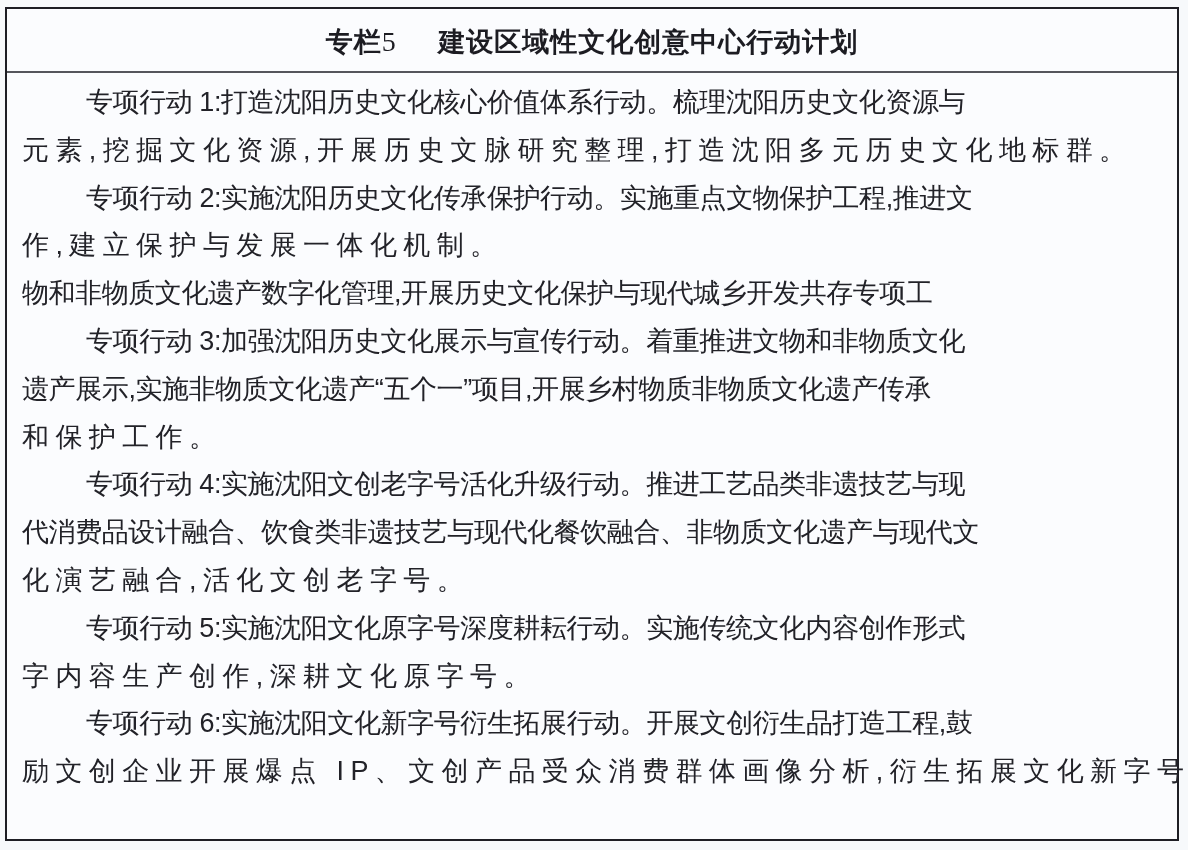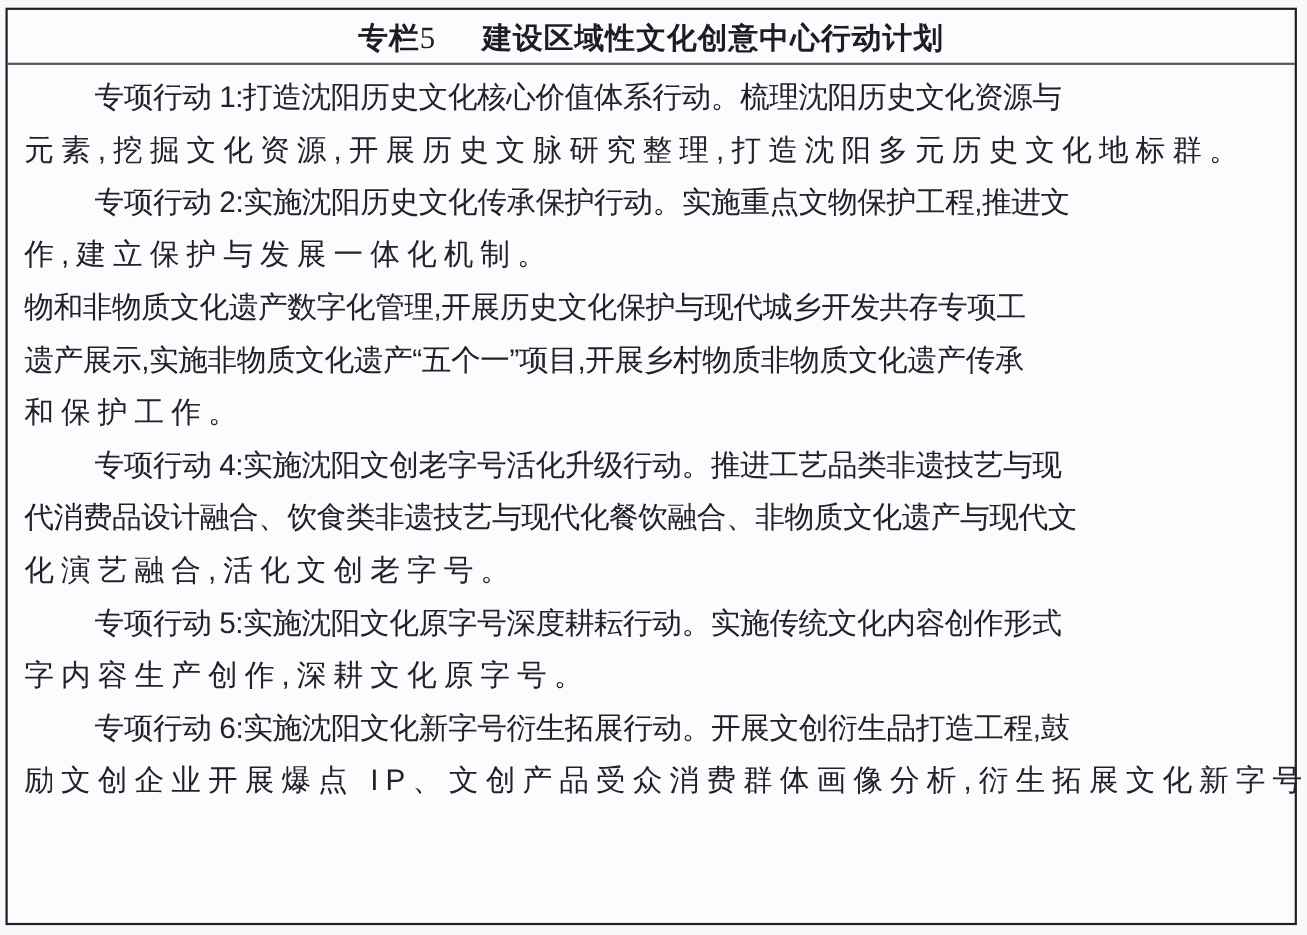--- a/index.html
+++ b/index.html
@@ -14,21 +14,21 @@
       position: absolute;
       left: 5px;
       top: 7px;
       width: 1174px;
       height: 834px;
       border: 2px solid #1e1e24;
       background: #fbfcfe;
       box-sizing: border-box;
     }
     .header {
-      height: 50px;
+      height: 64px;
       border-bottom: 2px solid #55565c;
       display: flex;
       align-items: center;
       justify-content: center;
       box-sizing: border-box;
     }
     .title {
       font-family: "DejaVu Sans", "Liberation Sans", sans-serif;
       font-weight: bold;
       font-size: 27px;
@@ -73,20 +73,21 @@
     <div class="para">
       <div class="line first" style="letter-spacing: -0.428571px;">专项行动 1:打造沈阳历史文化核心价值体系行动。梳理沈阳历史文化资源与</div>
       <div class="line" style="letter-spacing: 6.4px;">元素,挖掘文化资源,开展历史文脉研究整理,打造沈阳多元历史文化地标群。</div>
     </div>
     <div class="para">
       <div class="line first" style="letter-spacing: -0.416667px;">专项行动 2:实施沈阳历史文化传承保护行动。实施重点文物保护工程,推进文</div>
       <div class="line" style="letter-spacing: 6.4px;">作,建立保护与发展一体化机制。</div>
       <div class="line" style="letter-spacing: -0.428571px;">物和非物质文化遗产数字化管理,开展历史文化保护与现代城乡开发共存专项工</div>
     </div>
     <div class="para">
+      <div class="line first" style="letter-spacing: -0.428571px;">专项行动 3:加强沈阳历史文化展示与宣传行动。着重推进文物和非物质文化</div>
       <div class="line" style="letter-spacing: -0.405405px;">遗产展示,实施非物质文化遗产“五个一”项目,开展乡村物质非物质文化遗产传承</div>
       <div class="line" style="letter-spacing: 6.4px;">和保护工作。</div>
     </div>
     <div class="para">
       <div class="line first" style="letter-spacing: -0.428571px;">专项行动 4:实施沈阳文创老字号活化升级行动。推进工艺品类非遗技艺与现</div>
       <div class="line" style="letter-spacing: -0.416667px;">代消费品设计融合、饮食类非遗技艺与现代化餐饮融合、非物质文化遗产与现代文</div>
       <div class="line" style="letter-spacing: 6.4px;">化演艺融合,活化文创老字号。</div>
     </div>
     <div class="para">
       <div class="line first" style="letter-spacing: -0.428571px;">专项行动 5:实施沈阳文化原字号深度耕耘行动。实施传统文化内容创作形式</div>

